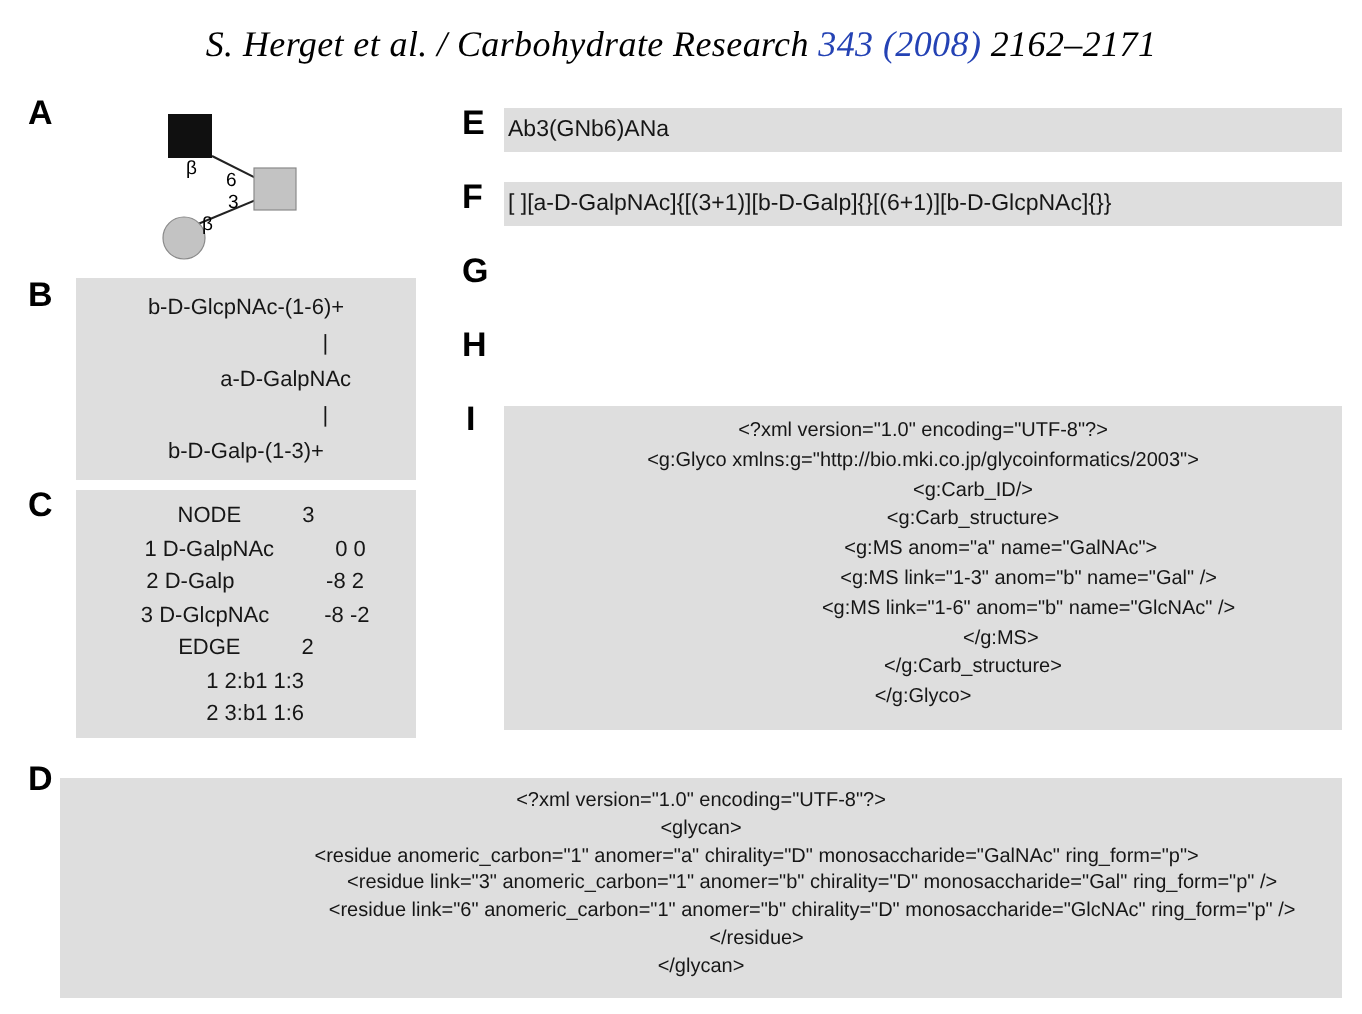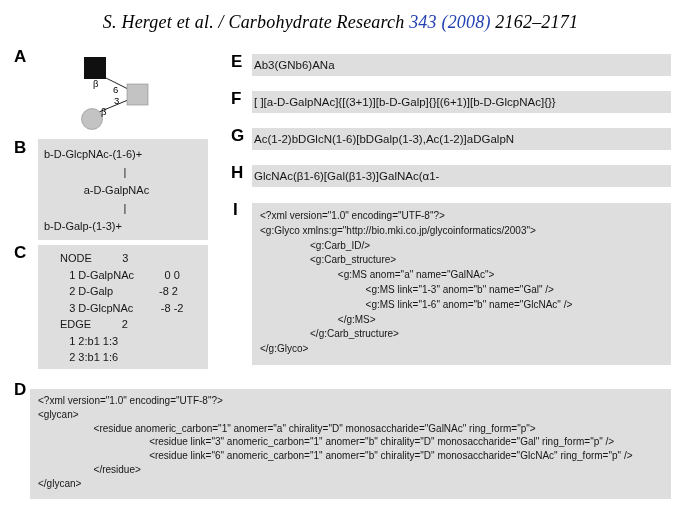--- a/index.html
+++ b/index.html
@@ -28,21 +28,21 @@
     font-family: "Liberation Sans", sans-serif;
     line-height: 1;
   }
 
   .graybox {
     position: absolute;
     background: #dedede;
     color: #161616;
     font-family: "Liberation Sans", sans-serif;
   }
-  pre.graybox { white-space: pre; overflow: hidden; }
+  pre.graybox { white-space: pre; overflow: hidden; text-align: center; }
 
   .box-b { left: 38px; top: 139px; width: 170px; height: 101px; font-size: 11px; line-height: 18px; padding: 6px 6px; }
   .box-c { left: 38px; top: 245px; width: 170px; height: 124px; font-size: 11px; line-height: 16.5px; padding: 5px 22px; }
   .box-d { left: 30px; top: 389px; width: 641px; height: 110px; font-size: 10px; line-height: 13.8px; padding: 5px 8px; }
   .box-i { left: 252px; top: 203px; width: 419px; height: 162px; font-size: 10px; line-height: 14.8px; padding: 6px 8px; }
 
   .bar {
     left: 252px; width: 419px; height: 22px;
     display: flex; align-items: center;
     padding-left: 2px;
@@ -106,22 +106,20 @@
   <pre class="graybox box-d">&lt;?xml version="1.0" encoding="UTF-8"?&gt;
 &lt;glycan&gt;
                     &lt;residue anomeric_carbon="1" anomer="a" chirality="D" monosaccharide="GalNAc" ring_form="p"&gt;
                                         &lt;residue link="3" anomeric_carbon="1" anomer="b" chirality="D" monosaccharide="Gal" ring_form="p" /&gt;
                                         &lt;residue link="6" anomeric_carbon="1" anomer="b" chirality="D" monosaccharide="GlcNAc" ring_form="p" /&gt;
                     &lt;/residue&gt;
 &lt;/glycan&gt;</pre>
 
   <div class="graybox bar bar-e">Ab3(GNb6)ANa</div>
   <div class="graybox bar bar-f">[ ][a-D-GalpNAc]{[(3+1)][b-D-Galp]{}[(6+1)][b-D-GlcpNAc]{}}</div>
-  <div class="graybox bar bar-g">Ac(1-2)bDGlcN(1-6)[bDGalp(1-3),Ac(1-2)]aDGalpN</div>
-  <div class="graybox bar bar-h">GlcNAc(β1-6)[Gal(β1-3)]GalNAc(α1-</div>
 
   <pre class="graybox box-i">&lt;?xml version="1.0" encoding="UTF-8"?&gt;
 &lt;g:Glyco xmlns:g="http://bio.mki.co.jp/glycoinformatics/2003"&gt;
                   &lt;g:Carb_ID/&gt;
                   &lt;g:Carb_structure&gt;
                             &lt;g:MS anom="a" name="GalNAc"&gt;
                                       &lt;g:MS link="1-3" anom="b" name="Gal" /&gt;
                                       &lt;g:MS link="1-6" anom="b" name="GlcNAc" /&gt;
                             &lt;/g:MS&gt;
                   &lt;/g:Carb_structure&gt;

